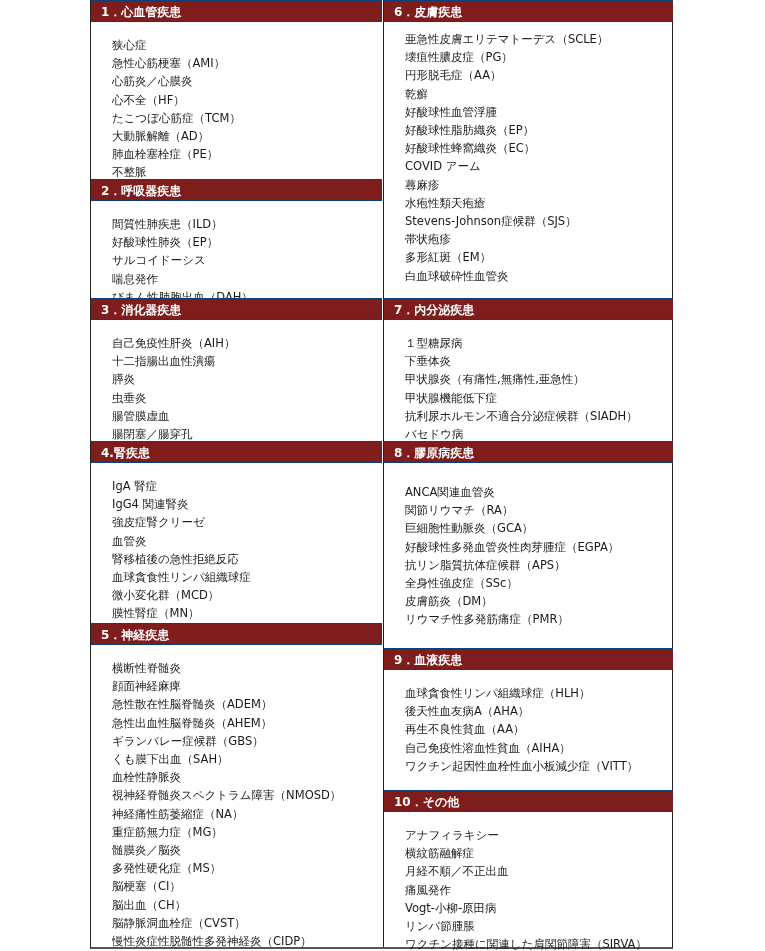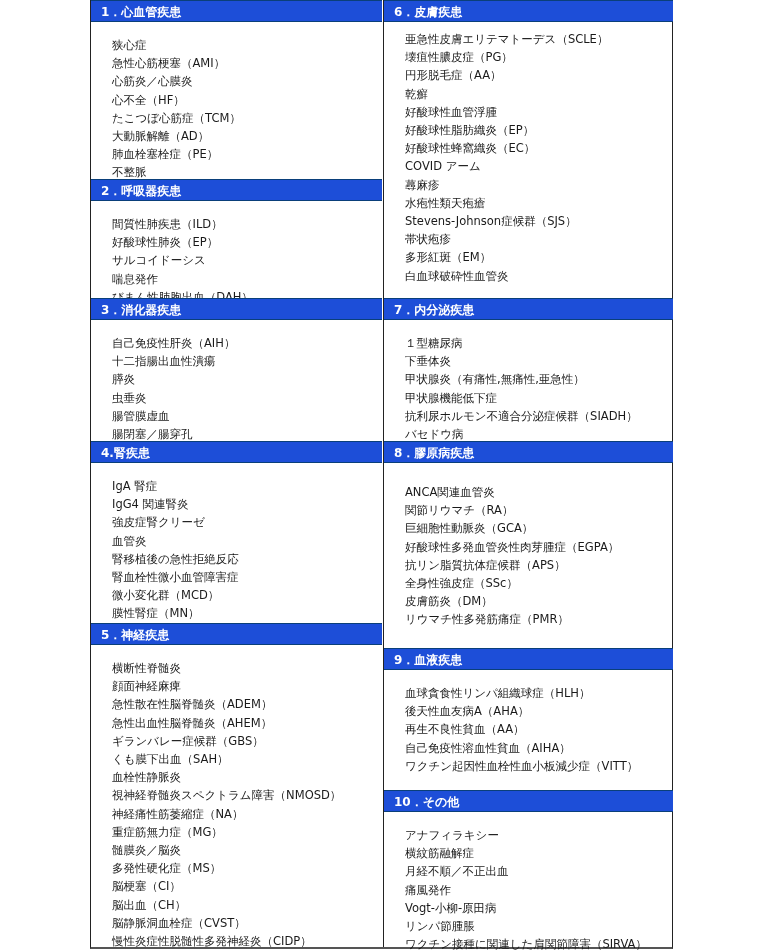--- a/index.html
+++ b/index.html
@@ -6,21 +6,21 @@
   body { width: 765px; height: 951px; position: relative; overflow: hidden;
          font-family: "DejaVu Sans", "Liberation Sans", sans-serif; color: #1a1a1a; }
   .table { position: absolute; left: 90px; top: 0; width: 583px; height: 949px;
            border-left: 1px solid #222; border-right: 1px solid #222; border-bottom: 2px solid #555;
            box-sizing: border-box; }
   .divider { position: absolute; left: 292px; top: 0; width: 1px; height: 947px; background: #222; }
   .col { position: absolute; top: 0; width: 291px; }
   .col.left { left: 0; }
   .col.right { left: 293px; width: 289px; }
   .section { position: absolute; left: 0; right: 0; }
-  .sec-header { height: 22px; background: #1d4ed8; color: #ffffff; font-weight: bold;
+  .sec-header { height: 22px; background: #7f1d1d; color: #ffffff; font-weight: bold;
                 font-size: 12px; line-height: 22px; padding-left: 10px;
                 border-top: 1px solid #0a3f7a; border-bottom: 1px solid #0a3f7a; box-sizing: border-box; }
   .sec-list { list-style: none; margin: 8px; padding: 6px 0 0 13px; }
   .sec-list li { font-size: 11.5px; line-height: 18.2px; white-space: nowrap; }
 </style>
 </head>
 <body>
 
 <div class="table">
   <div class="divider"></div>
@@ -61,21 +61,21 @@
         </ul>
     </div>
     <div class="section" style="top:441px;">
       <div class="sec-header">4.腎疾患</div>
       <ul class="sec-list">
           <li>IgA 腎症</li>
           <li>IgG4 関連腎炎</li>
           <li>強皮症腎クリーゼ</li>
           <li>血管炎</li>
           <li>腎移植後の急性拒絶反応</li>
-          <li>腎血栓性微小血管障害症</li>
+          <li>血球貪食性リンパ組織球症</li>
           <li>微小変化群（MCD）</li>
           <li>膜性腎症（MN）</li>
         </ul>
     </div>
     <div class="section" style="top:623px;">
       <div class="sec-header">5．神経疾患</div>
       <ul class="sec-list">
           <li>横断性脊髄炎</li>
           <li>顔面神経麻痺</li>
           <li>急性散在性脳脊髄炎（ADEM）</li>

